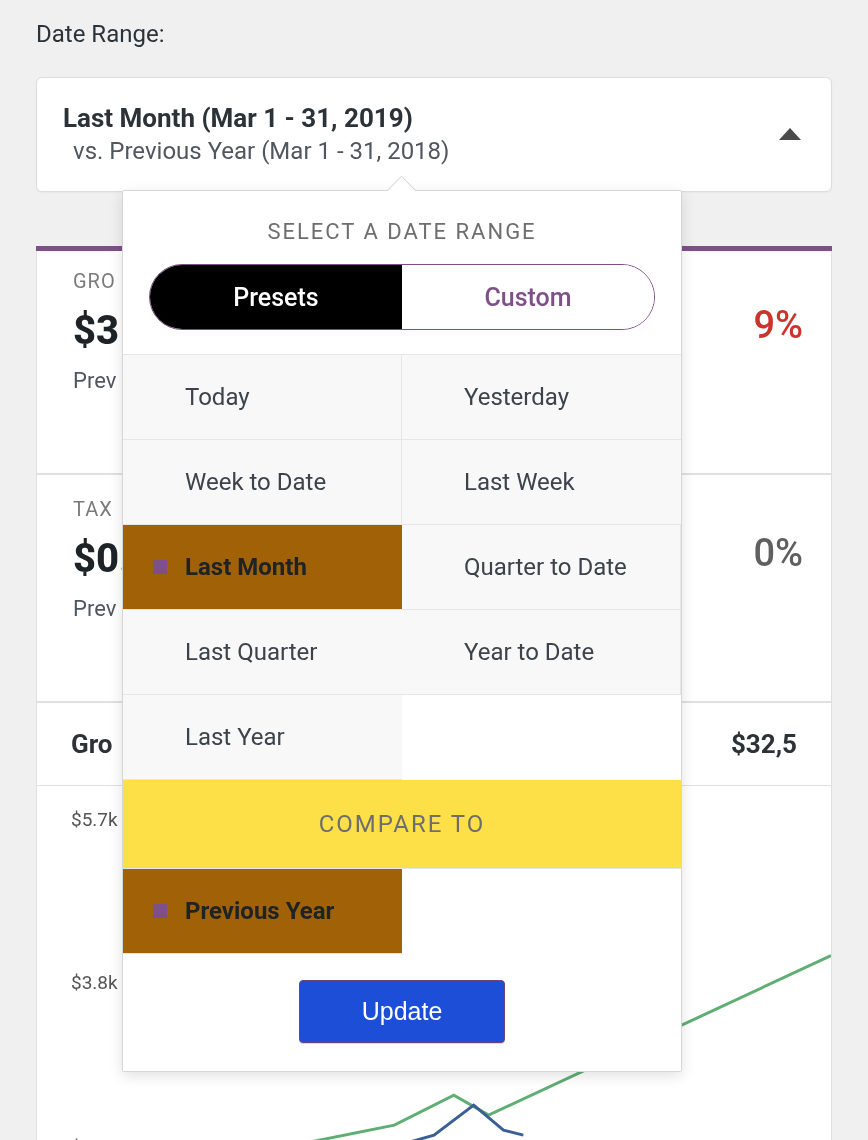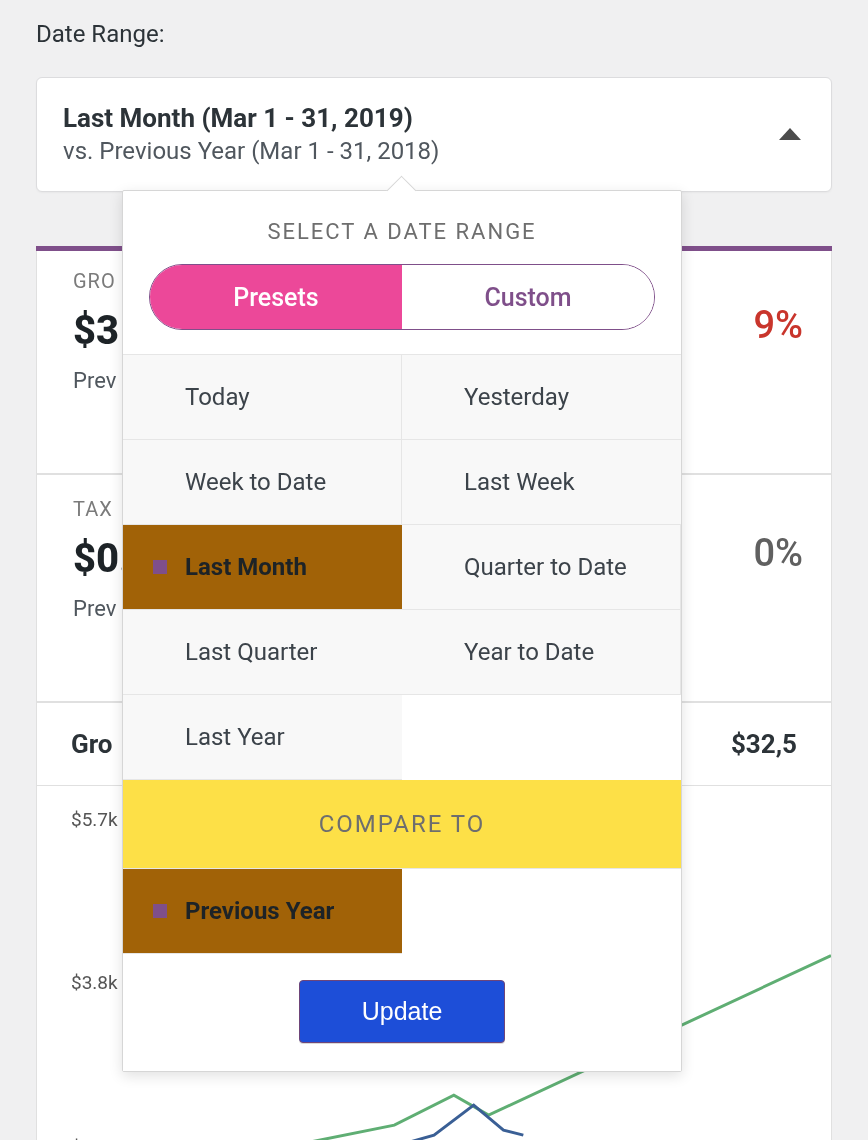--- a/index.html
+++ b/index.html
@@ -37,20 +37,21 @@
   .range-trigger .primary {
     font-size: 26px;
     font-weight: 700;
     color: #2c3338;
     line-height: 1.3;
   }
   .range-trigger .secondary {
     font-size: 24px;
     color: #50575e;
     line-height: 1.3;
+    margin-left: 10px;
   }
   .caret-up {
     width: 0;
     height: 0;
     border-left: 11px solid transparent;
     border-right: 11px solid transparent;
     border-bottom: 12px solid #4b4b4b;
     margin-right: 4px;
   }
 
@@ -167,21 +168,21 @@
   .segmented .seg {
     flex: 1;
     display: flex;
     align-items: center;
     justify-content: center;
     font-size: 25px;
     font-weight: 500;
     cursor: pointer;
   }
   .segmented .seg.active {
-    background: #ec4899;
+    background: #000000;
     color: #fff;
   }
   .segmented .seg.inactive {
     background: #fff;
     color: #7f4f8a;
   }
 
   .grid2 {
     display: grid;
     grid-template-columns: 1fr 1fr;

